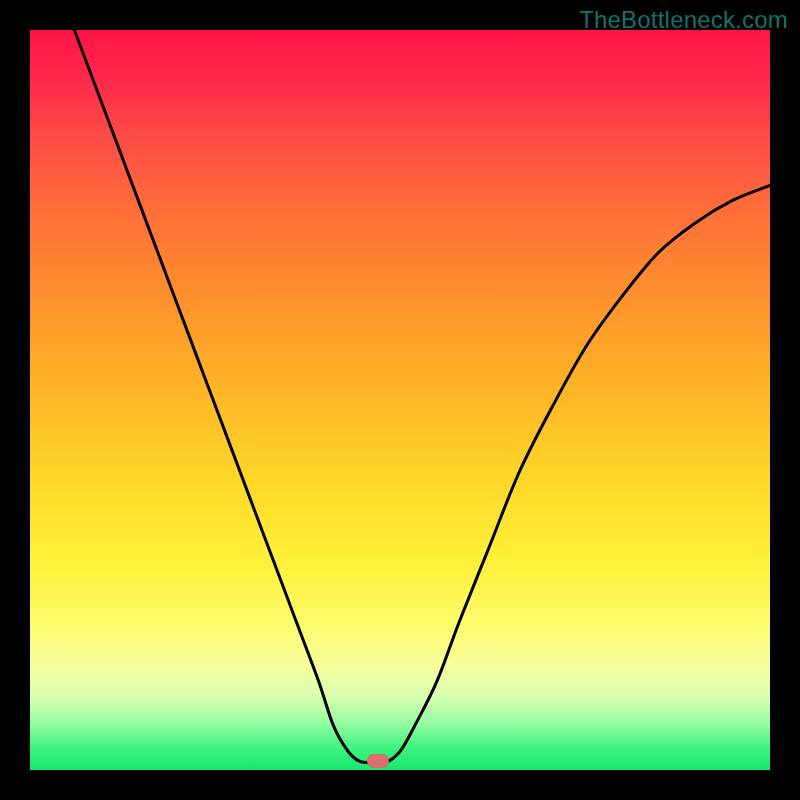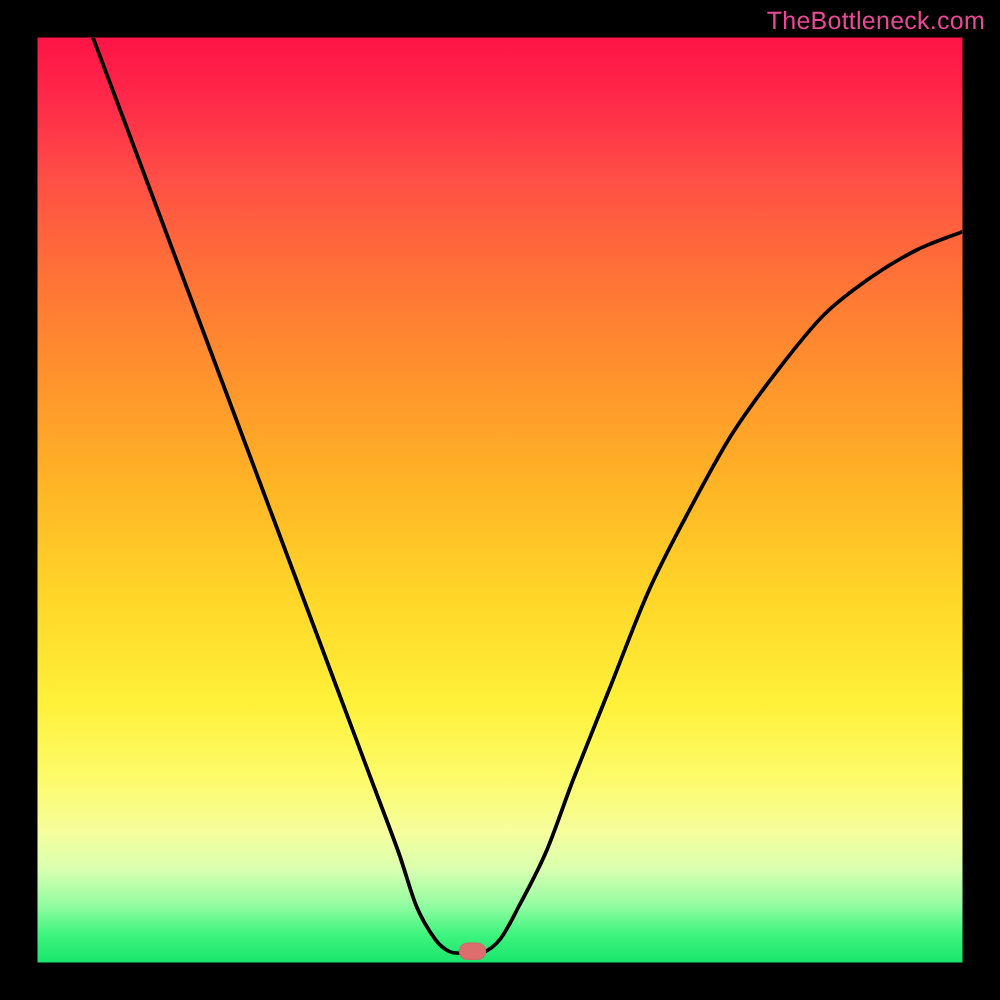--- a/index.html
+++ b/index.html
@@ -14,22 +14,22 @@
   .outer {
     position: relative;
     width: 800px;
     height: 800px;
     background: #000;
   }
   .watermark {
     position: absolute;
     top: 6px;
     right: 12px;
-    color: #ec4899;
-    font-size: 20px;
+    color: #0f766e;
+    font-size: 24px;
     font-weight: 500;
     letter-spacing: 0.2px;
     z-index: 20;
     user-select: none;
   }
   .plot-area {
     position: absolute;
     left: 30px;
     top: 30px;
     width: 740px;

